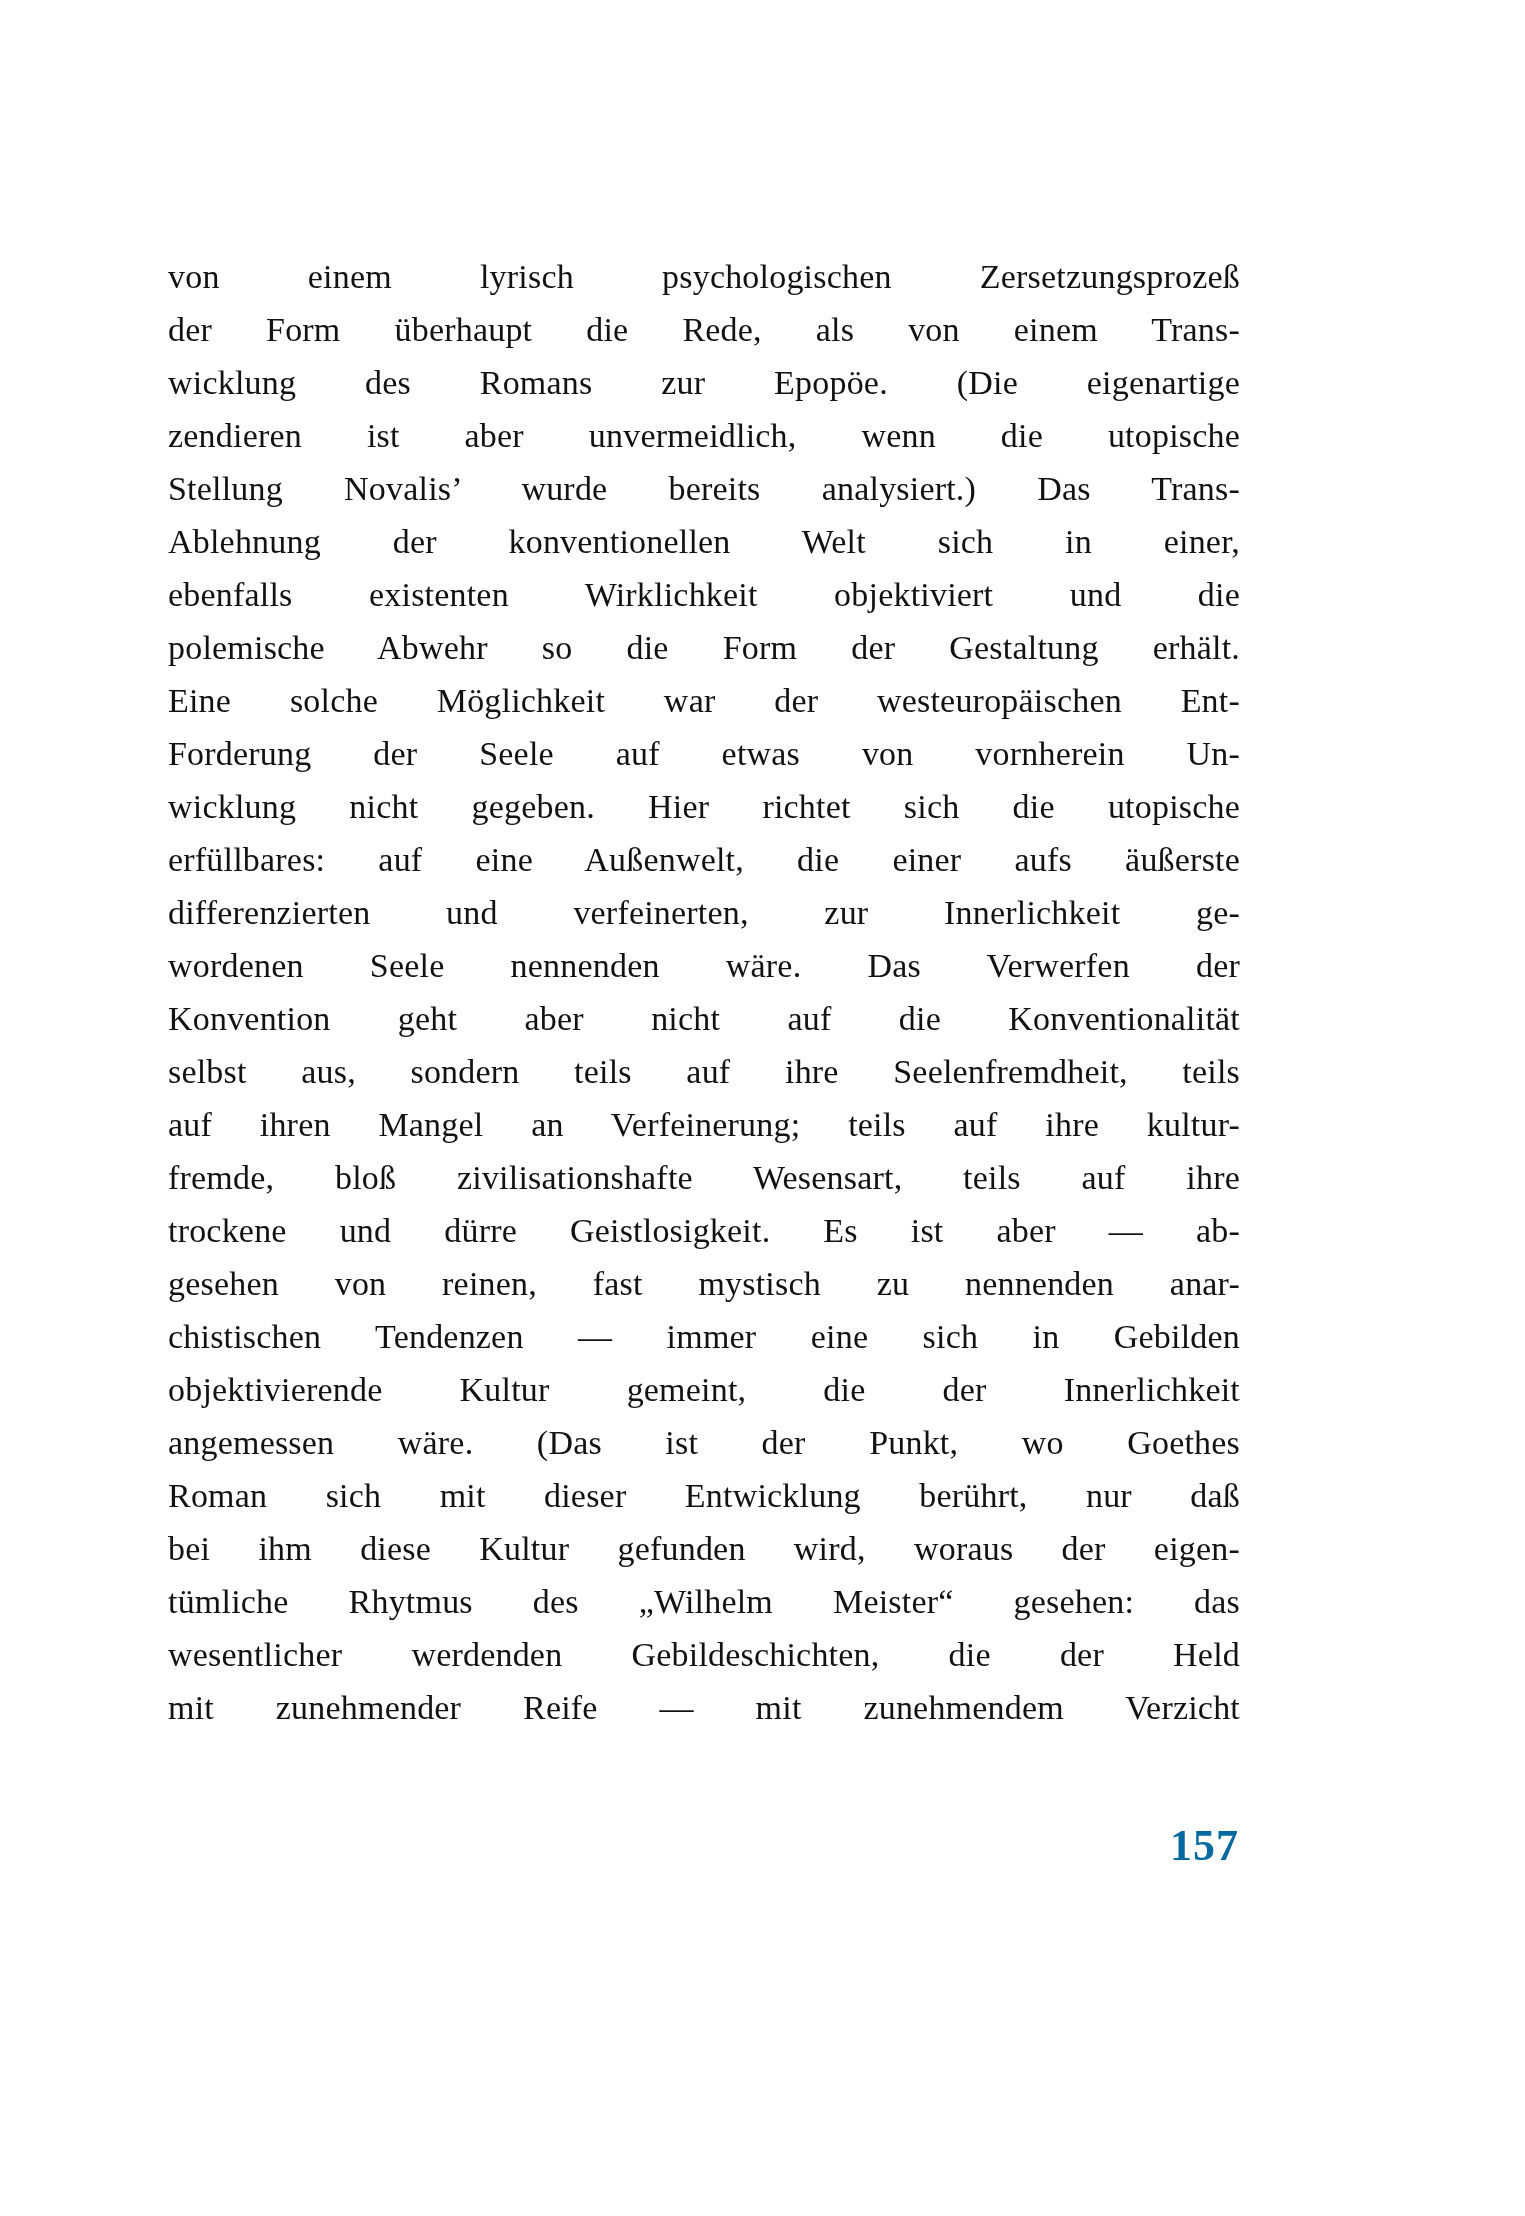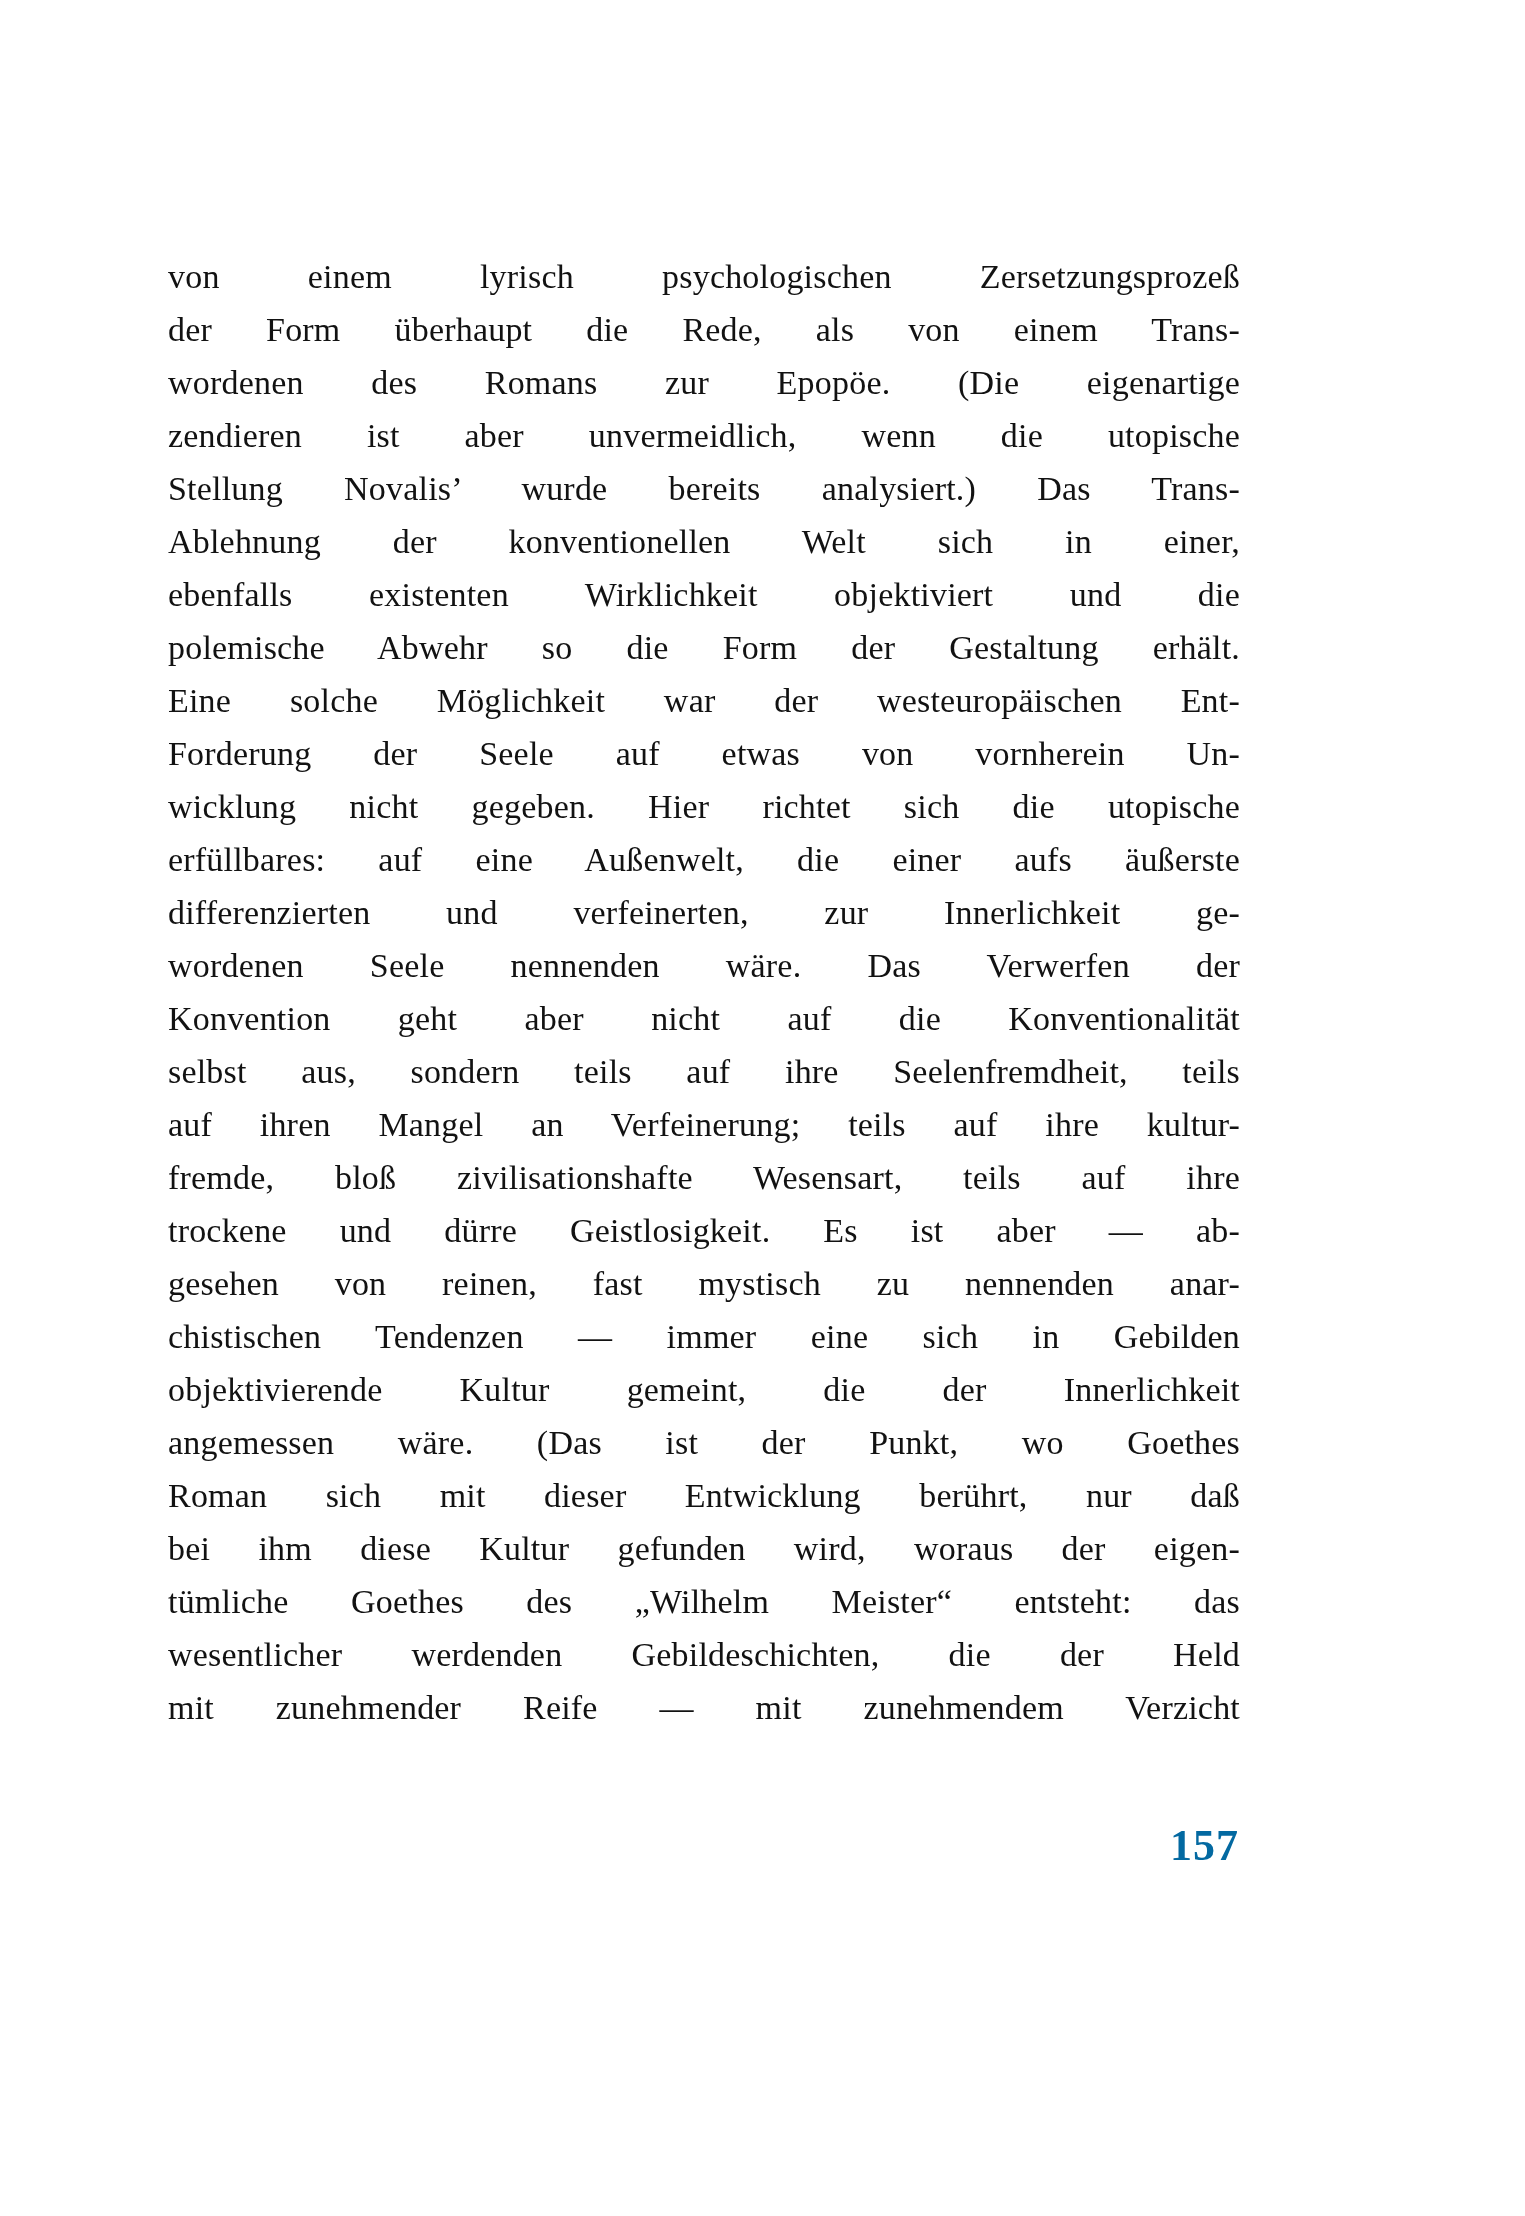--- a/index.html
+++ b/index.html
@@ -42,21 +42,21 @@
     letter-spacing: 1px;
   }
 </style>
 </head>
 <body>
 
 <div class="page">
   <div class="text-block">
     <div class="line">von einem lyrisch psychologischen Zersetzungsprozeß</div>
     <div class="line">der Form überhaupt die Rede, als von einem Trans-</div>
-    <div class="line">wordenen des Romans zur Epopöe. (Die eigenartige</div>
+    <div class="line">wicklung des Romans zur Epopöe. (Die eigenartige</div>
     <div class="line">zendieren ist aber unvermeidlich, wenn die utopische</div>
     <div class="line">Stellung Novalis’ wurde bereits analysiert.) Das Trans-</div>
     <div class="line">Ablehnung der konventionellen Welt sich in einer,</div>
     <div class="line">ebenfalls existenten Wirklichkeit objektiviert und die</div>
     <div class="line">polemische Abwehr so die Form der Gestaltung erhält.</div>
     <div class="line">Eine solche Möglichkeit war der westeuropäischen Ent-</div>
     <div class="line">Forderung der Seele auf etwas von vornherein Un-</div>
     <div class="line">wicklung nicht gegeben. Hier richtet sich die utopische</div>
     <div class="line">erfüllbares: auf eine Außenwelt, die einer aufs äußerste</div>
     <div class="line">differenzierten und verfeinerten, zur Innerlichkeit ge-</div>
@@ -65,18 +65,18 @@
     <div class="line">selbst aus, sondern teils auf ihre Seelenfremdheit, teils</div>
     <div class="line">auf ihren Mangel an Verfeinerung; teils auf ihre kultur-</div>
     <div class="line">fremde, bloß zivilisationshafte Wesensart, teils auf ihre</div>
     <div class="line">trockene und dürre Geistlosigkeit. Es ist aber — ab-</div>
     <div class="line">gesehen von reinen, fast mystisch zu nennenden anar-</div>
     <div class="line">chistischen Tendenzen — immer eine sich in Gebilden</div>
     <div class="line">objektivierende Kultur gemeint, die der Innerlichkeit</div>
     <div class="line">angemessen wäre. (Das ist der Punkt, wo Goethes</div>
     <div class="line">Roman sich mit dieser Entwicklung berührt, nur daß</div>
     <div class="line">bei ihm diese Kultur gefunden wird, woraus der eigen-</div>
-    <div class="line">tümliche Goethes des „Wilhelm Meister“ entsteht: das</div>
+    <div class="line">tümliche Rhytmus des „Wilhelm Meister“ gesehen: das</div>
     <div class="line">wesentlicher werdenden Gebildeschichten, die der Held</div>
     <div class="line">mit zunehmender Reife — mit zunehmendem Verzicht</div>
   </div>
   <div class="page-number">157</div>
 </div>
 
 </body></html>

